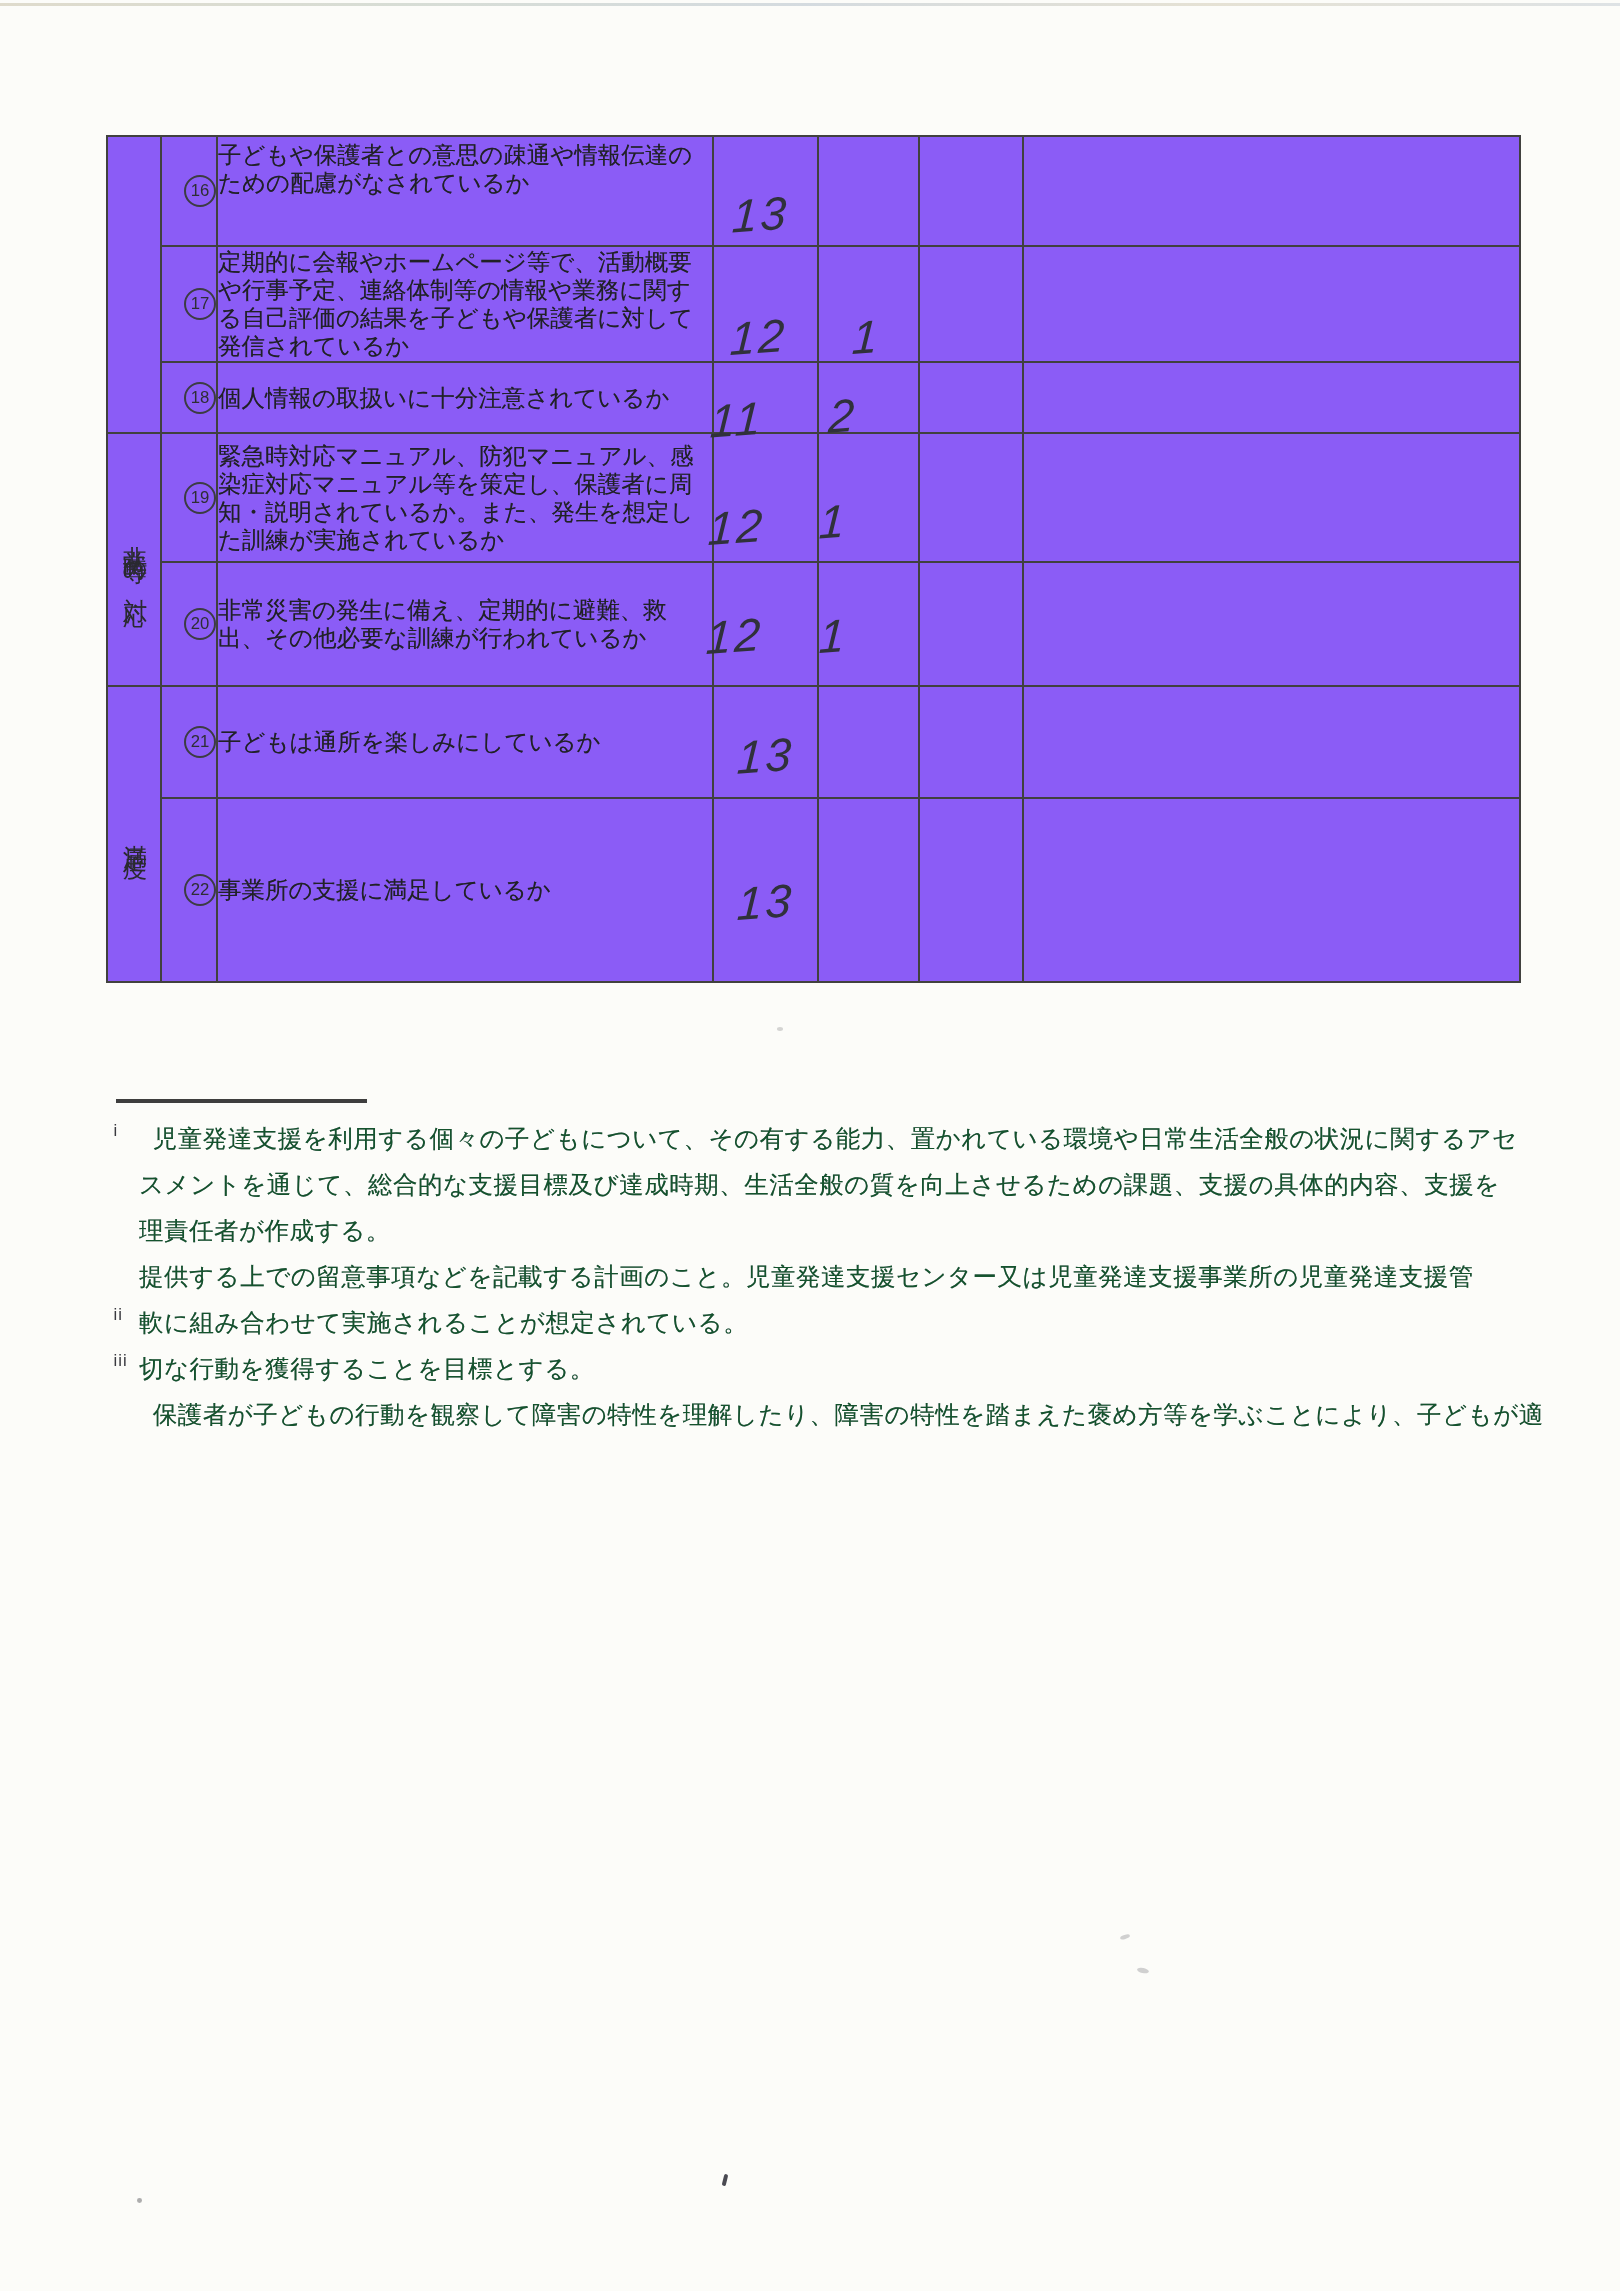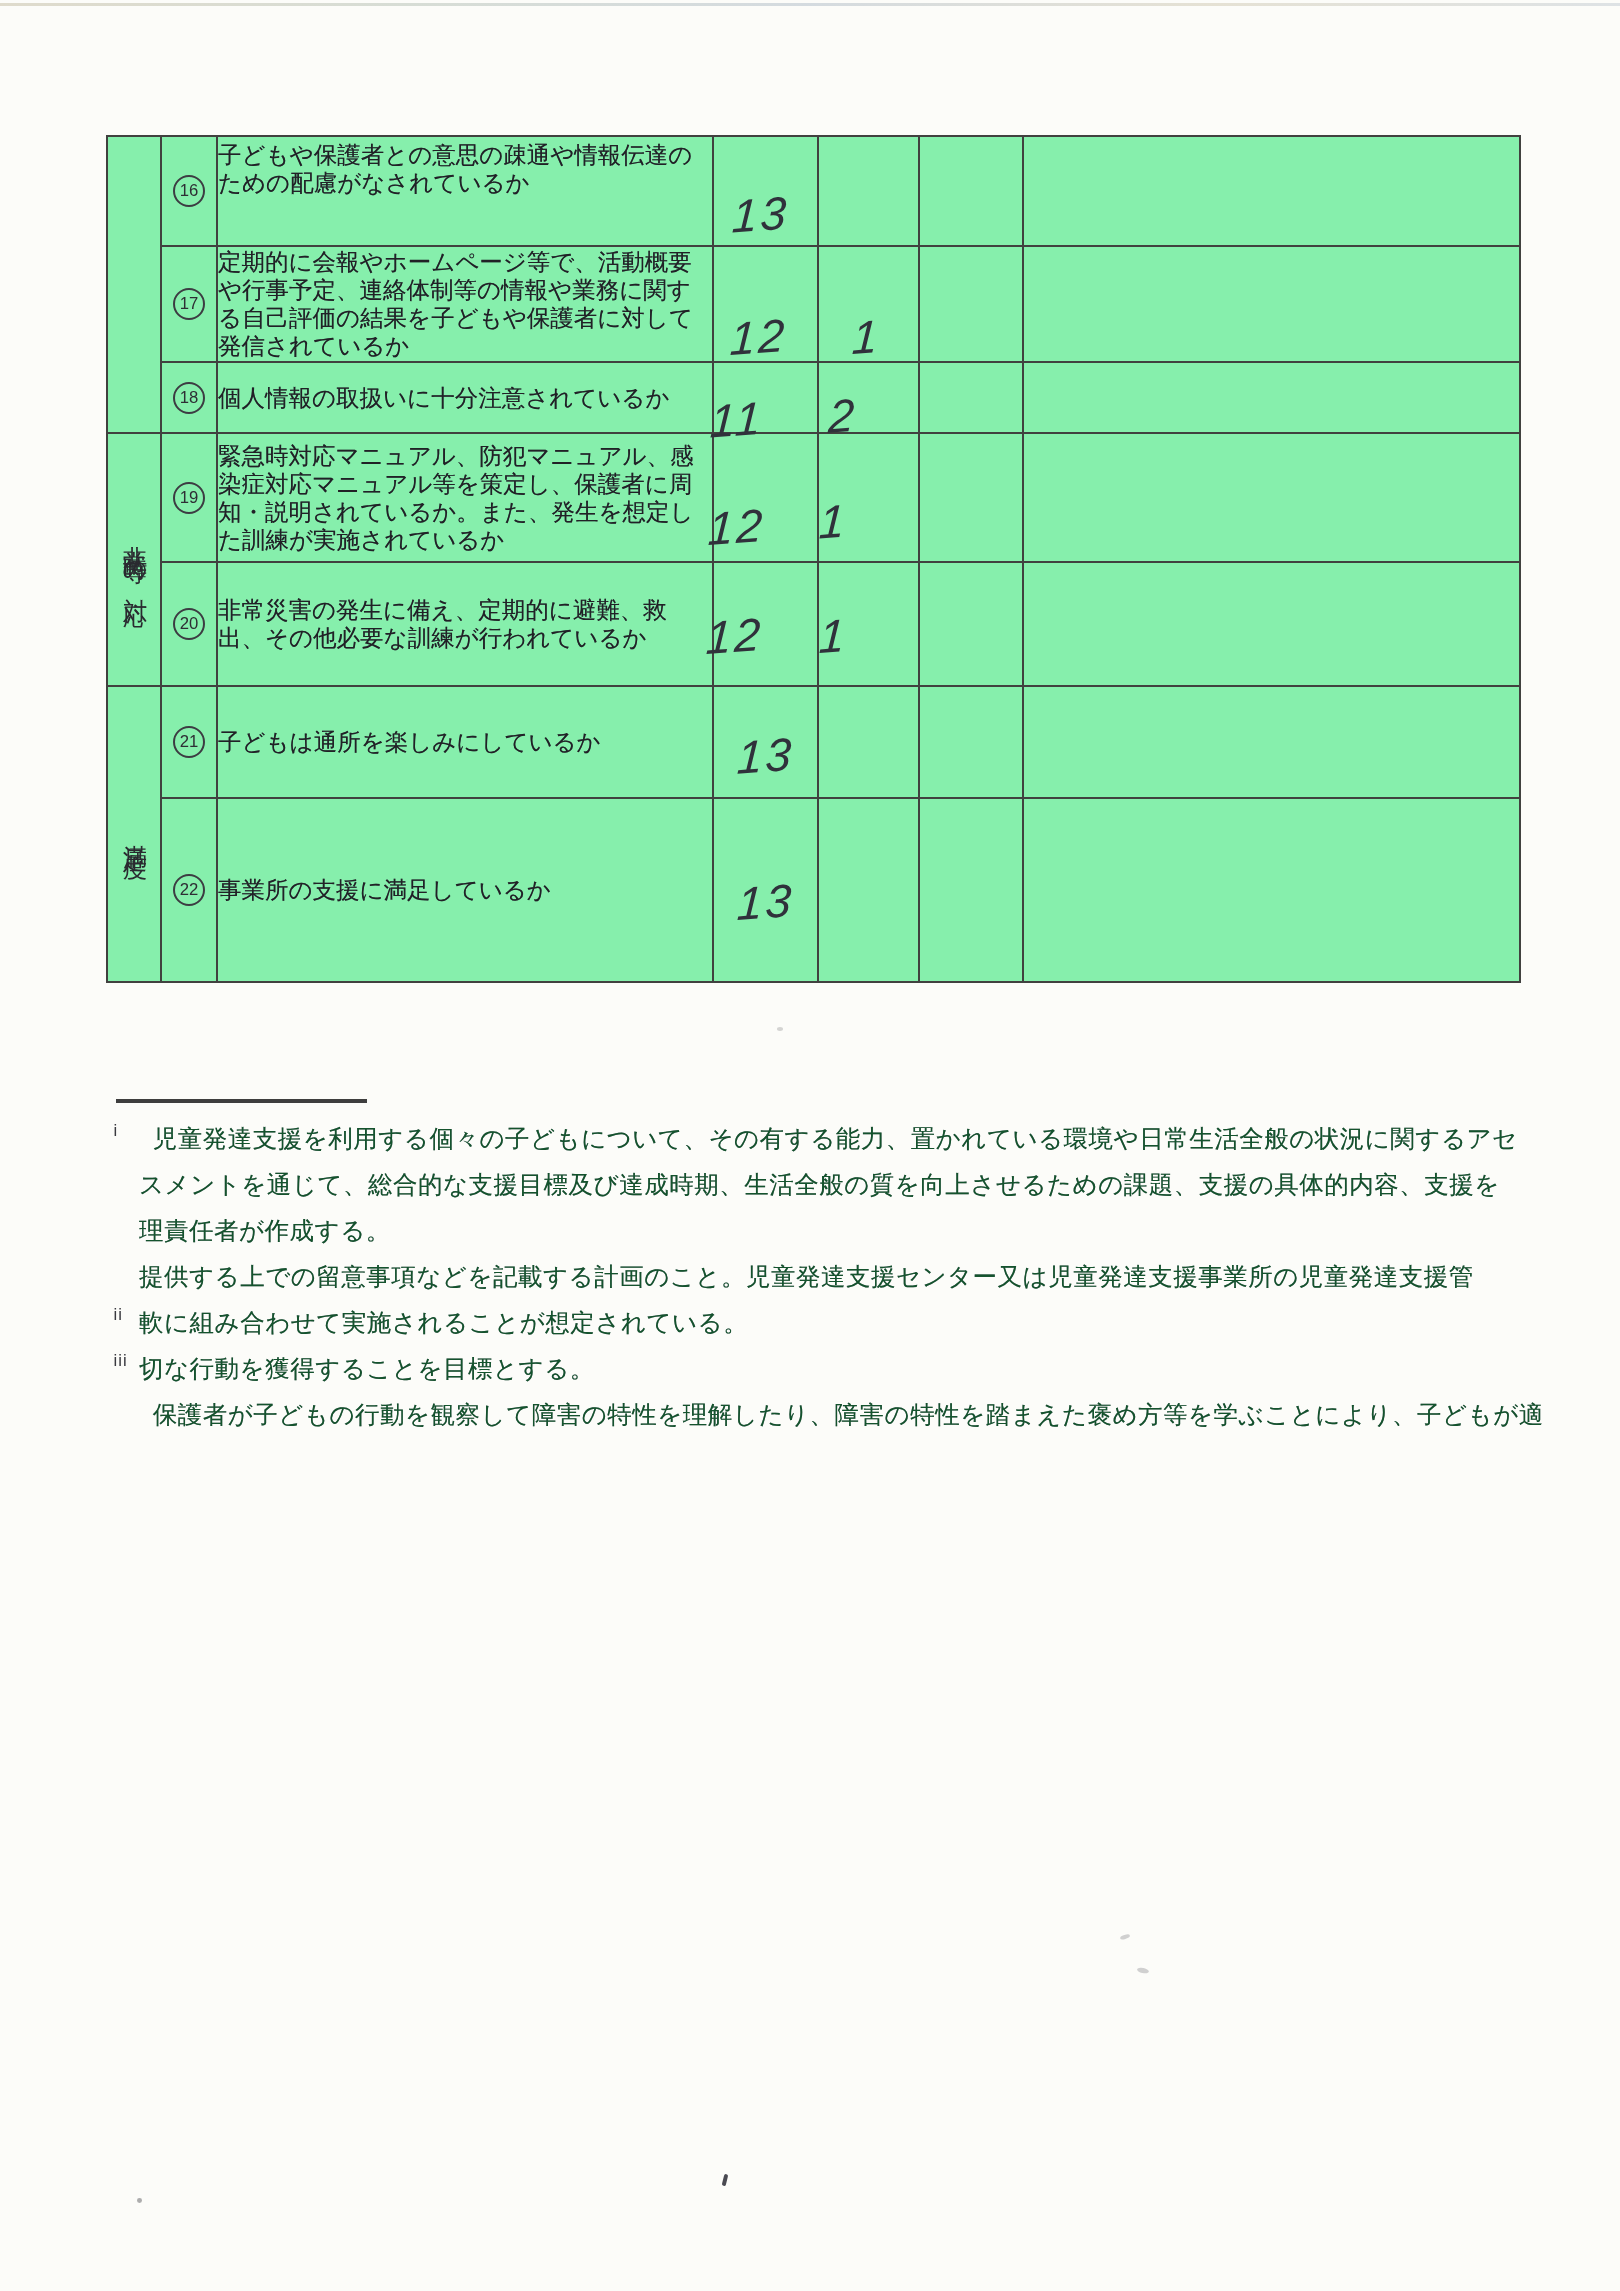--- a/index.html
+++ b/index.html
@@ -12,32 +12,32 @@
   
   .scan-edge{position:absolute;left:0;top:2.9px;width:100%;height:2.9px;
     background:linear-gradient(90deg,#cfc9b4,#c3ccc2,#bfc9d2,#d9d3c0,#cdd4da);
     opacity:.65;}
   
   .tbl-wrap{position:absolute;left:106px;top:135px;}
   table.eval{border-collapse:collapse;table-layout:fixed;width:1412px;}
   table.eval td{
     border:2px solid #41413f;
     padding:0;vertical-align:middle;
-    background:#86efac;
+    background:#8b5cf6;
   }
   table.eval{border:1px solid #2c2c2a;}
   td.fill{background:#f9dfc6;}
   td.cat{text-align:center;}
   .vlabel{
     writing-mode:vertical-rl;
     display:inline-block;
     font-size:24.5px;letter-spacing:4.9px;color:#2a2a30;
     line-height:1.1;
   }
-  td.num{text-align:center;}
+  td.num{text-align:right;}
   .circle{
     display:inline-flex;align-items:center;justify-content:center;
     width:28px;height:28px;border:2px solid #3c3c42;border-radius:50%;
     font-size:16.7px;color:#2e2e34;background:transparent;
     font-family:"Liberation Sans", sans-serif;
   }
   td.q{padding:7.8px 11.8px;}
   td.q .qtext{
     font-size:23.5px;line-height:28px;color:#212126;
     text-shadow:0 0 0.5px rgba(35,35,55,.55);

